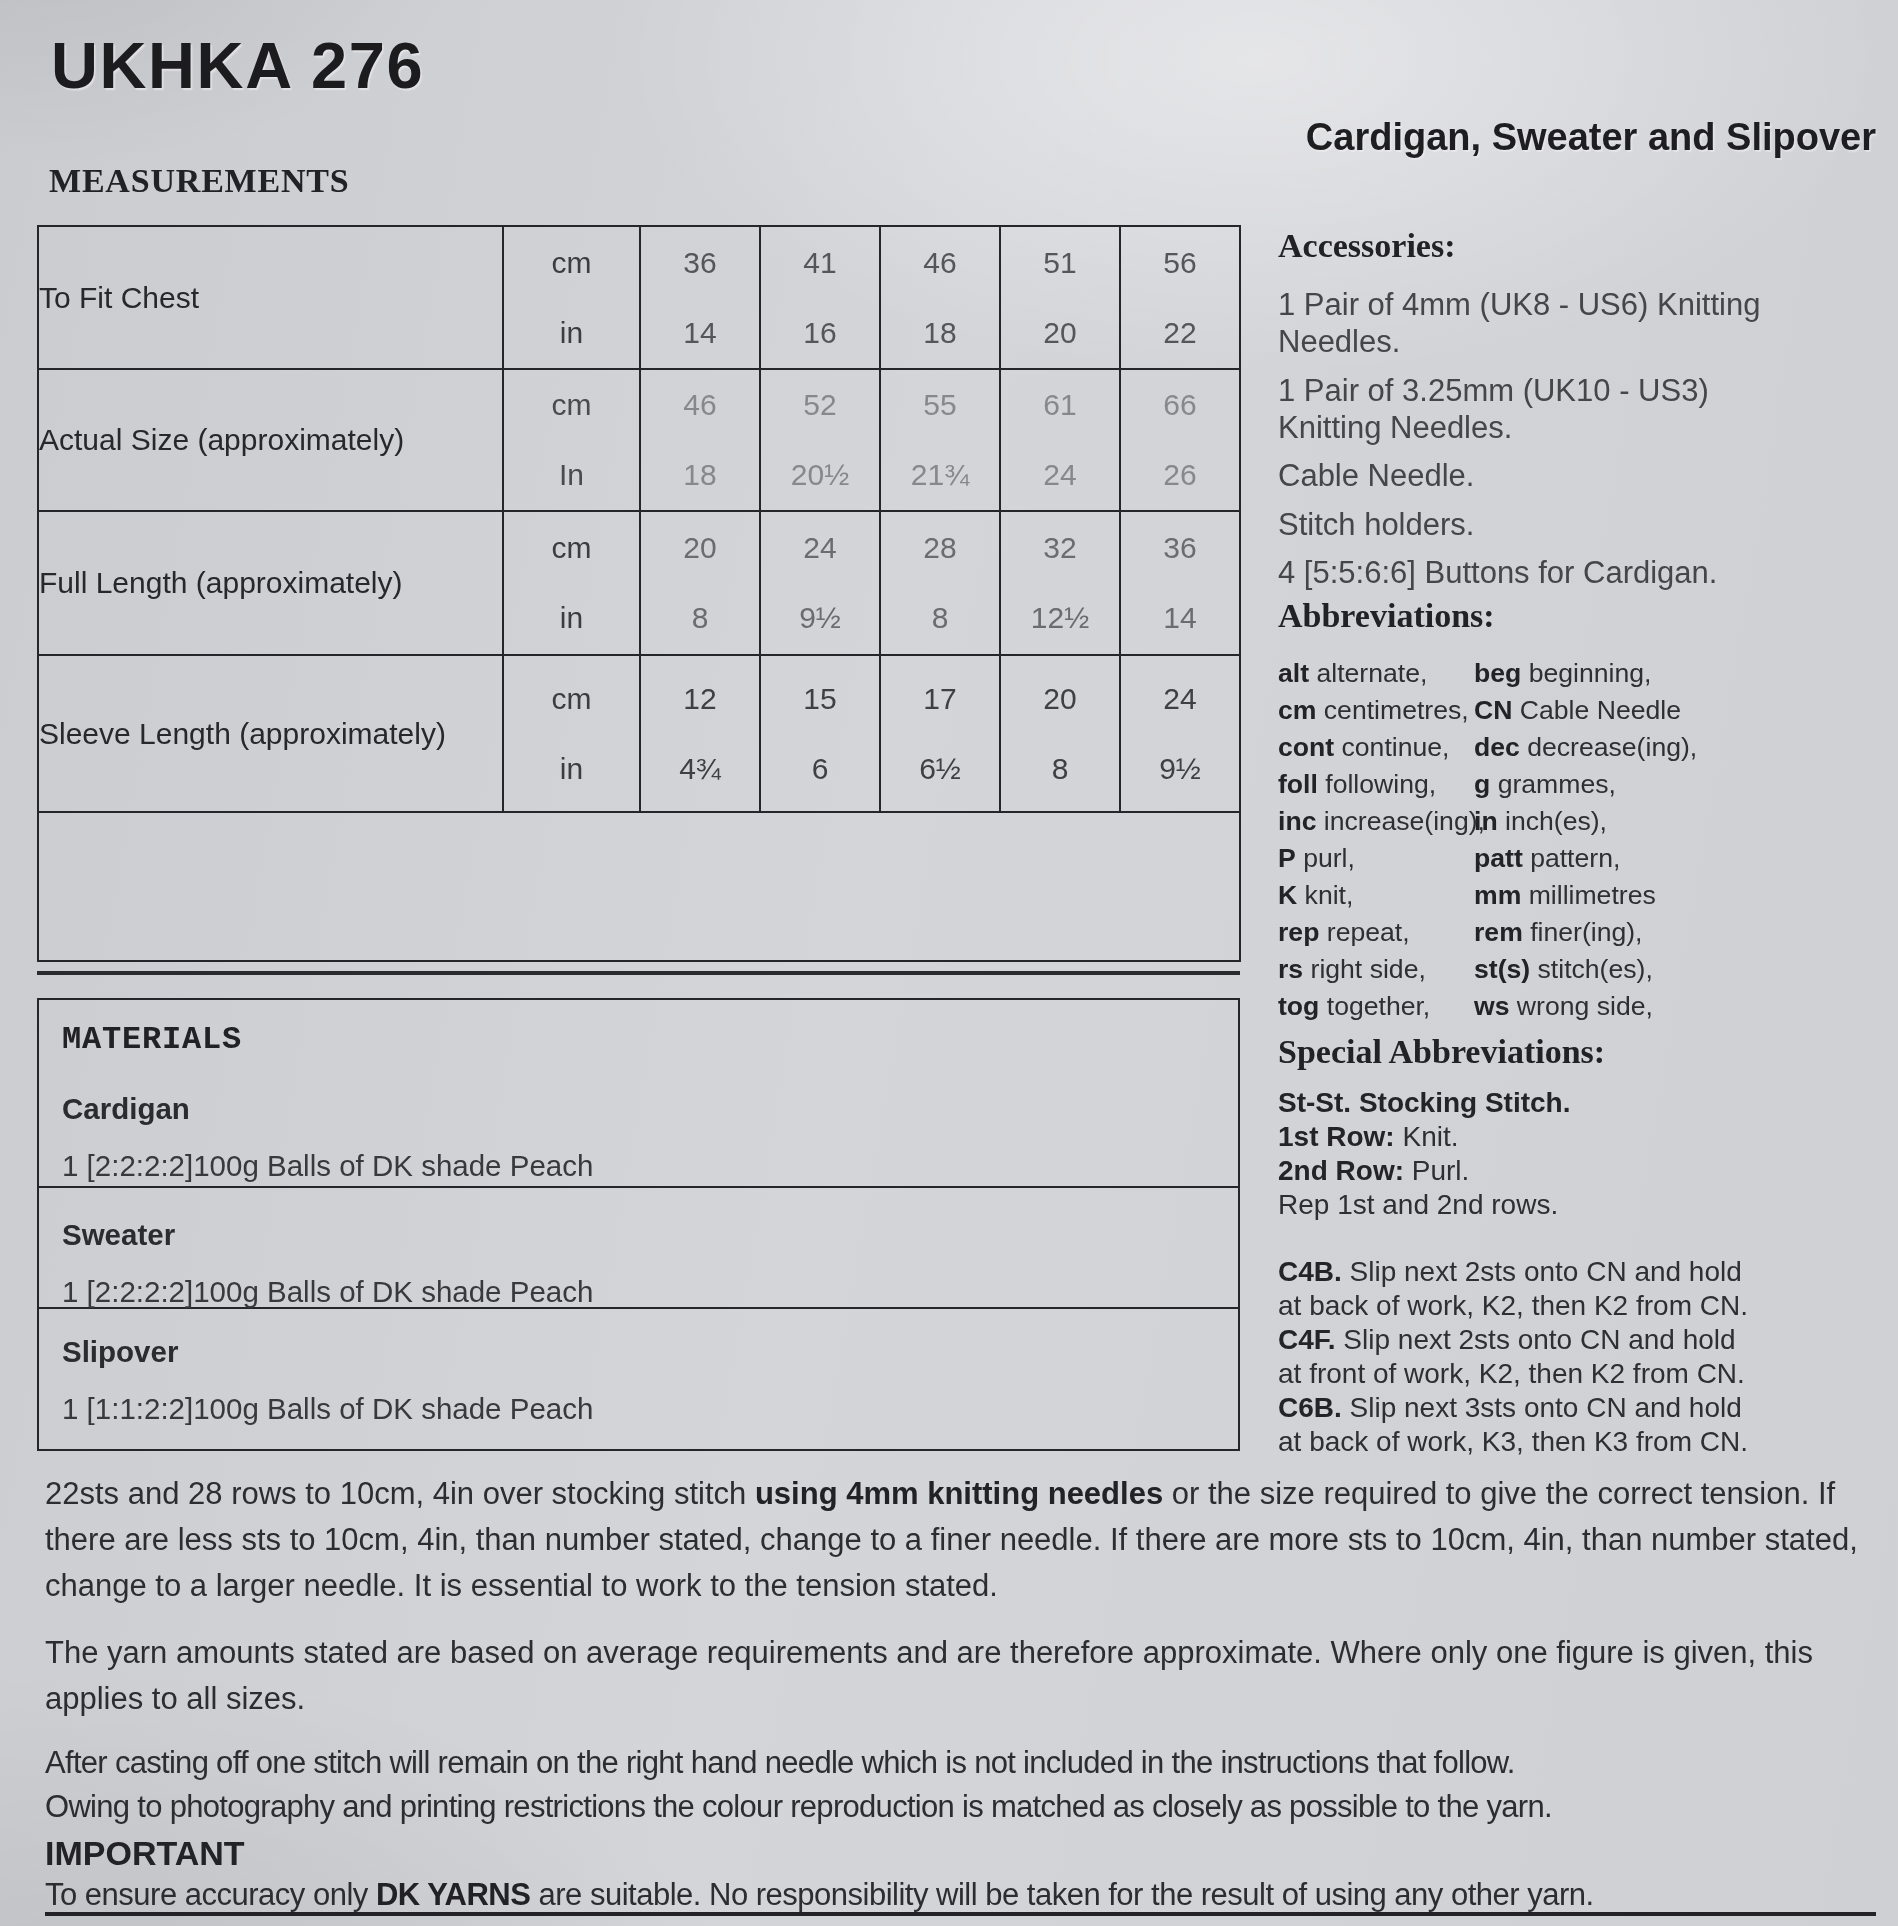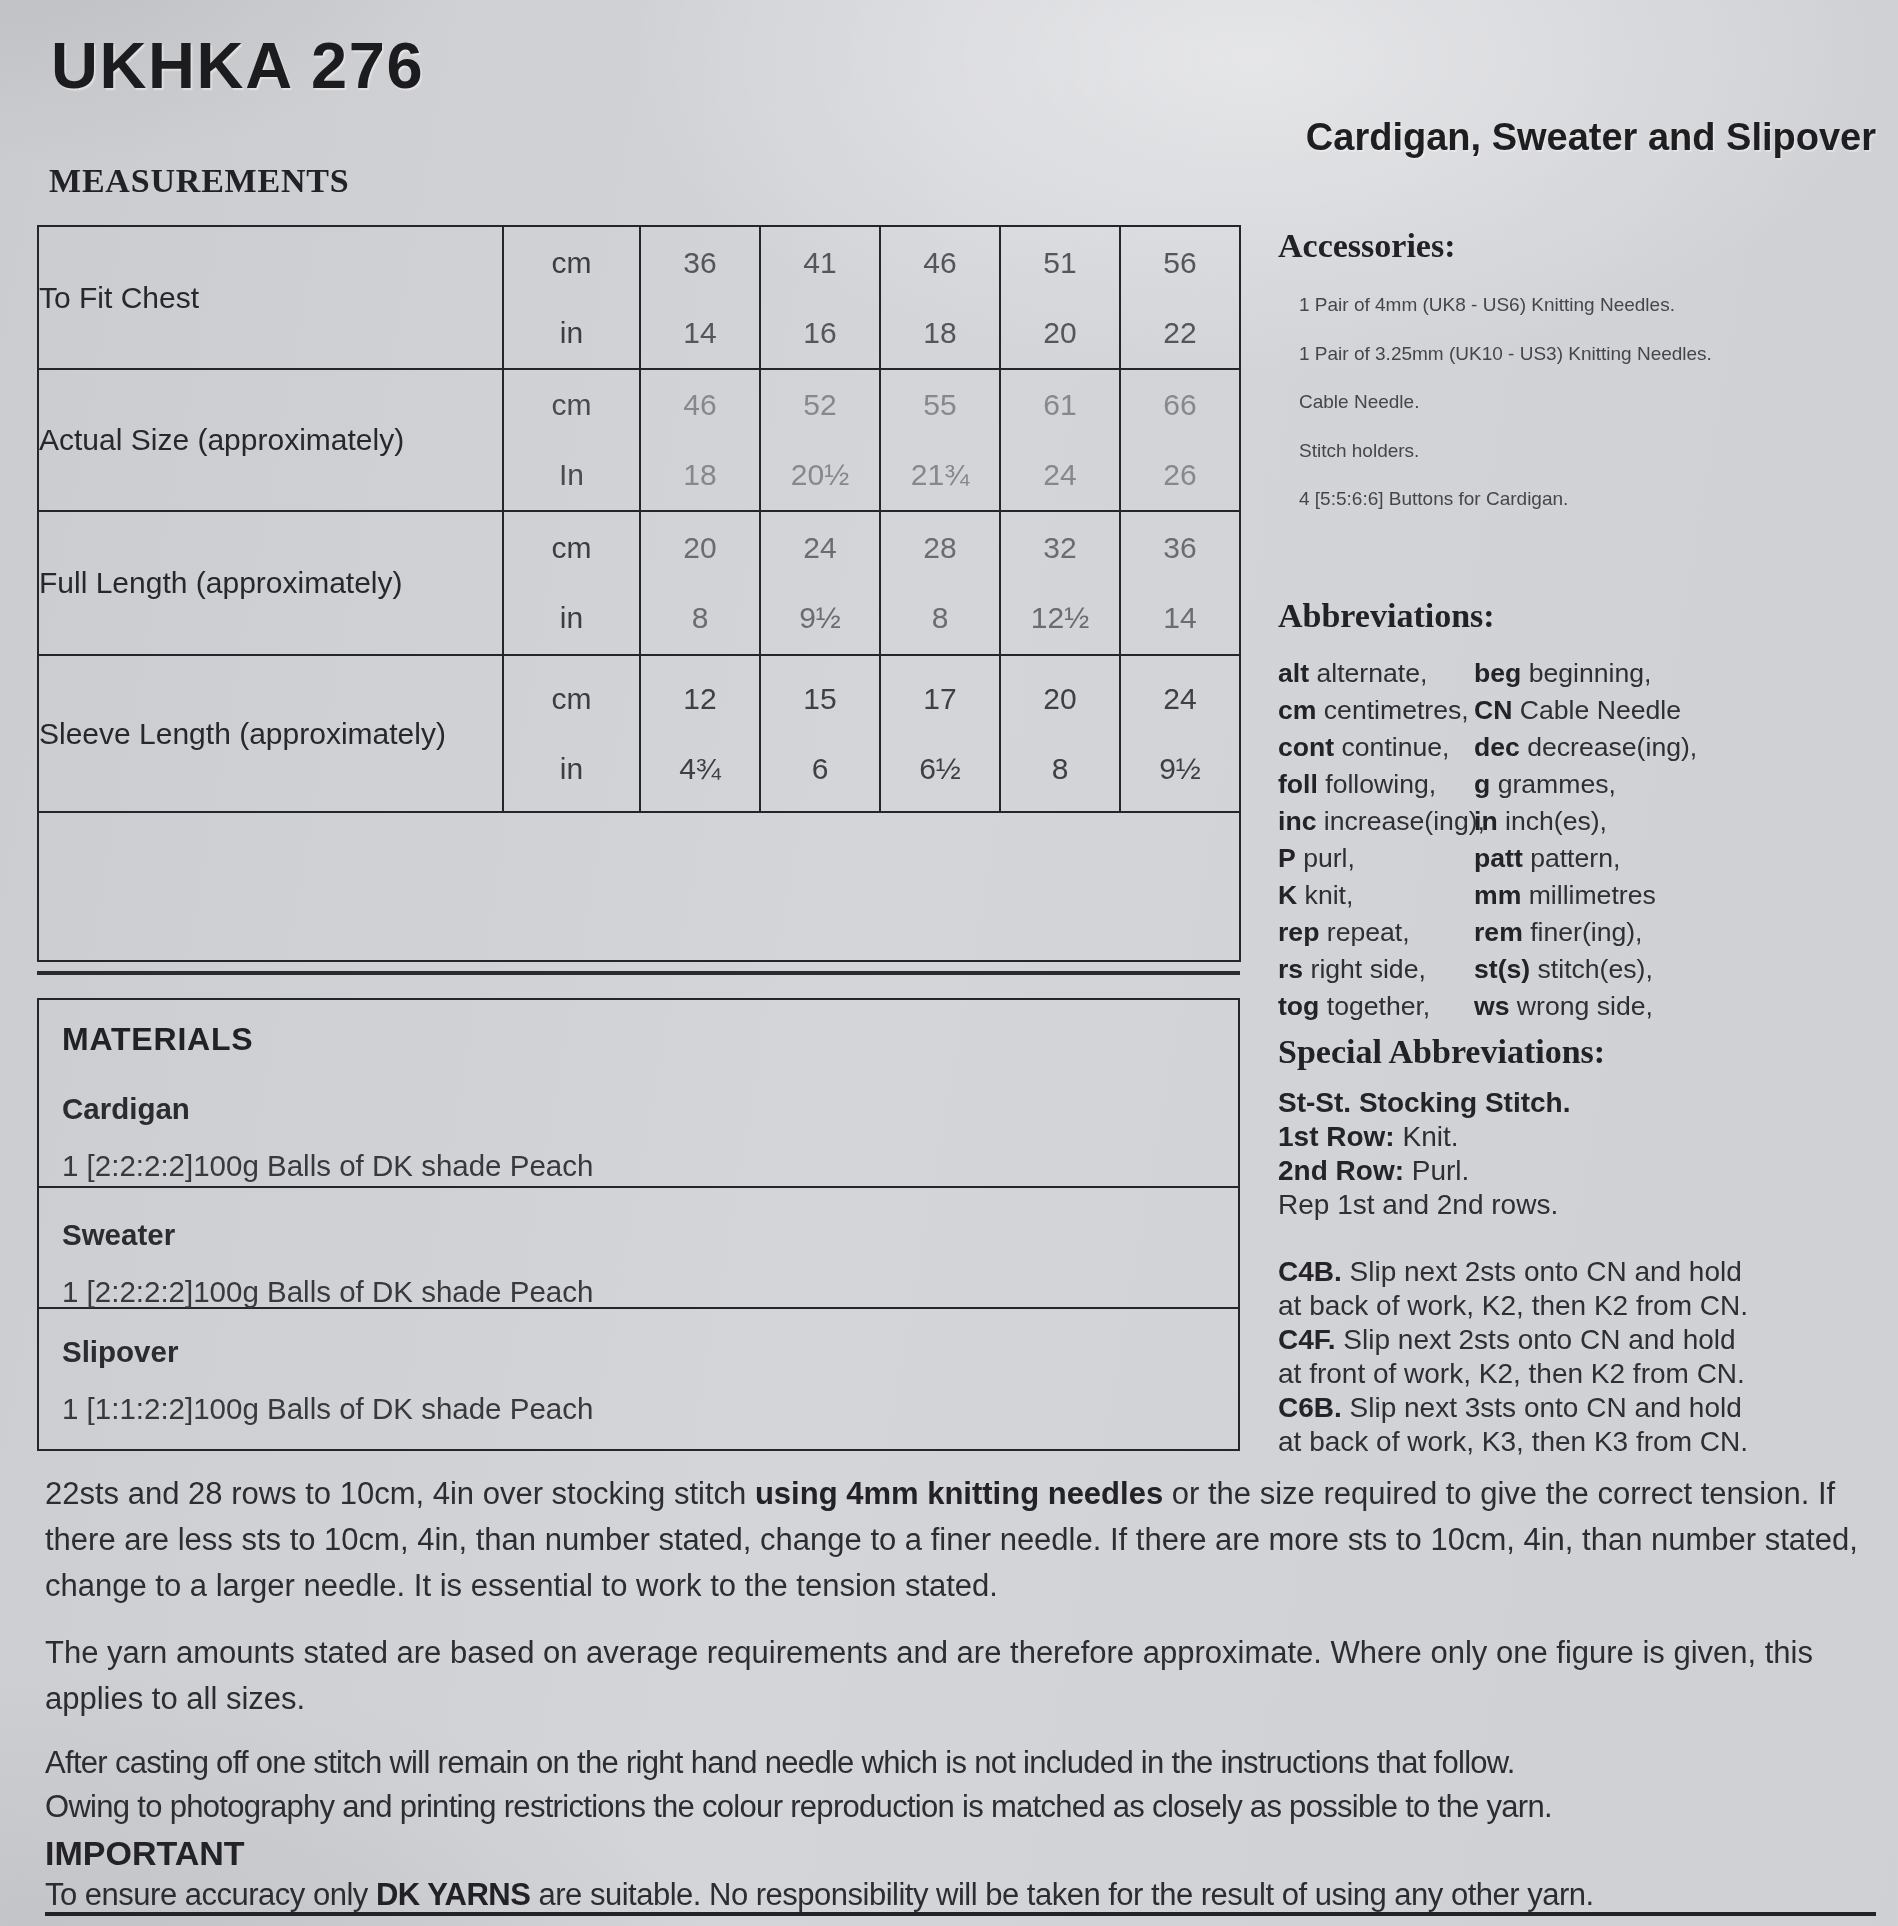--- a/index.html
+++ b/index.html
@@ -53,36 +53,36 @@
   
   .materials{
     position:absolute;left:37px;top:998px;width:1203px;height:453px;
     border:2.5px solid #26262a;box-sizing:border-box;
   }
   .msection{box-sizing:border-box;padding-left:23px;}
   .ms1{height:186px;}
   .ms2{height:121px;border-top:2.5px solid #26262a;}
   .ms3{height:156px;border-top:2.5px solid #26262a;}
   .mat-heading{
-    padding-top:21px;font-family:Liberation Sans, sans-serif;
+    padding-top:21px;font-family:Liberation Mono, monospace;
     font-size:32px;font-weight:700;letter-spacing:0.8px;color:#222225;
   }
   .mat-name{font-size:29.5px;font-weight:700;color:#2b2c2f;}
   .ms1 .mat-name{margin-top:34px;}
   .ms2 .mat-name{margin-top:29.5px;}
   .ms3 .mat-name{margin-top:26px;}
   .mat-text{margin-top:23px;font-size:29.5px;color:#38393d;}
   
   .rightcol{position:absolute;left:1278px;top:227px;width:614px;height:1244px;}
   .serif-h{
     font-family:"Liberation Serif",serif;font-size:34px;font-weight:700;color:#222225;
   }
   .acc{position:absolute;left:0;top:0;width:614px;}
   .acc-list{margin-top:21px;width:491px;}
-  .acc-item{font-size:19px;line-height:37px;color:#45464a;margin-bottom:11.5px;margin-left:21px;}
+  .acc-item{font-size:31px;line-height:37px;color:#45464a;margin-bottom:11.5px;}
   .abbr{position:absolute;left:0;top:370px;width:614px;}
   .abbr-list{margin-top:19.6px;}
   .abbr-row{display:flex;font-size:26.6px;line-height:37px;color:#2e2f32;}
   .abbr-left{width:196px;flex:0 0 196px;white-space:nowrap;}
   .abbr-right{flex:1;white-space:nowrap;}
   .abbr-row b{color:#232327;}
   .spec{position:absolute;left:0;top:806px;width:614px;}
   .spec-lines{margin-top:14.7px;font-size:28px;line-height:34px;color:#2e2f32;}
   .spec-lines b{color:#242428;}
   .cables{margin-top:33px;width:483px;font-size:28px;line-height:34px;color:#2e2f32;}

